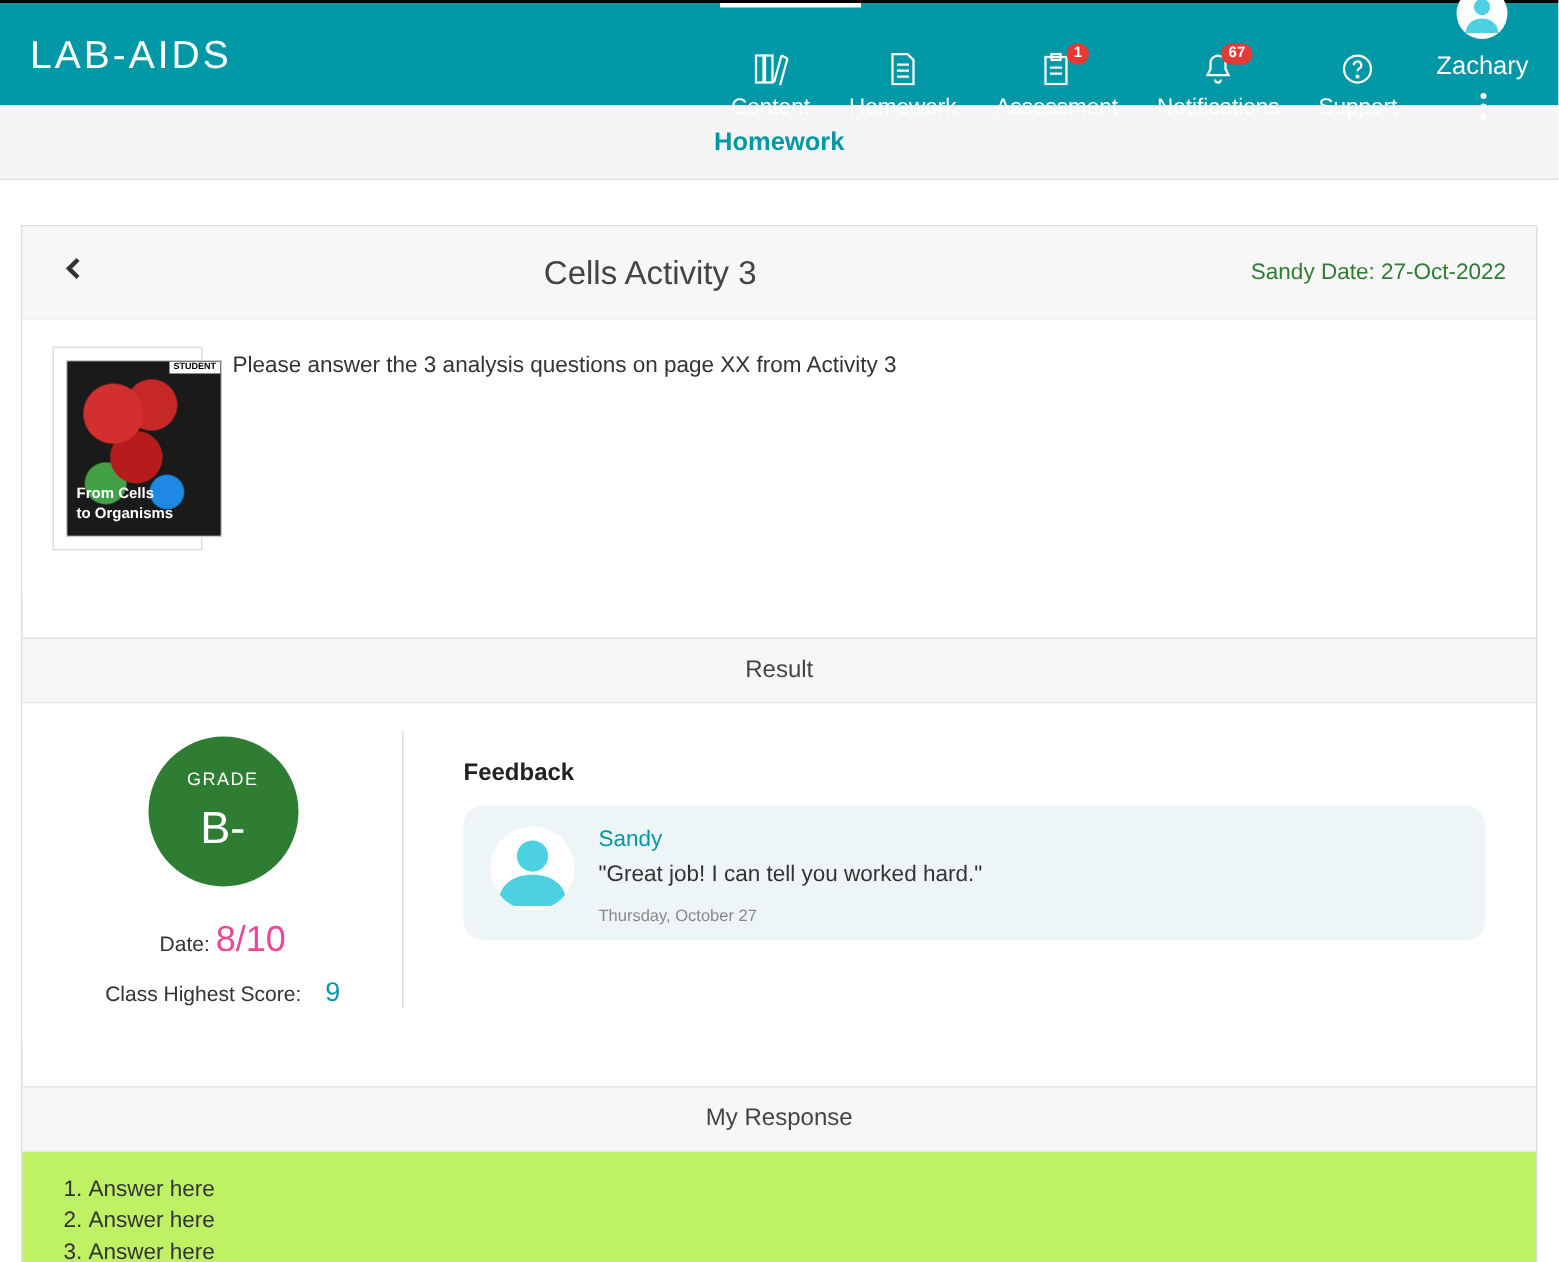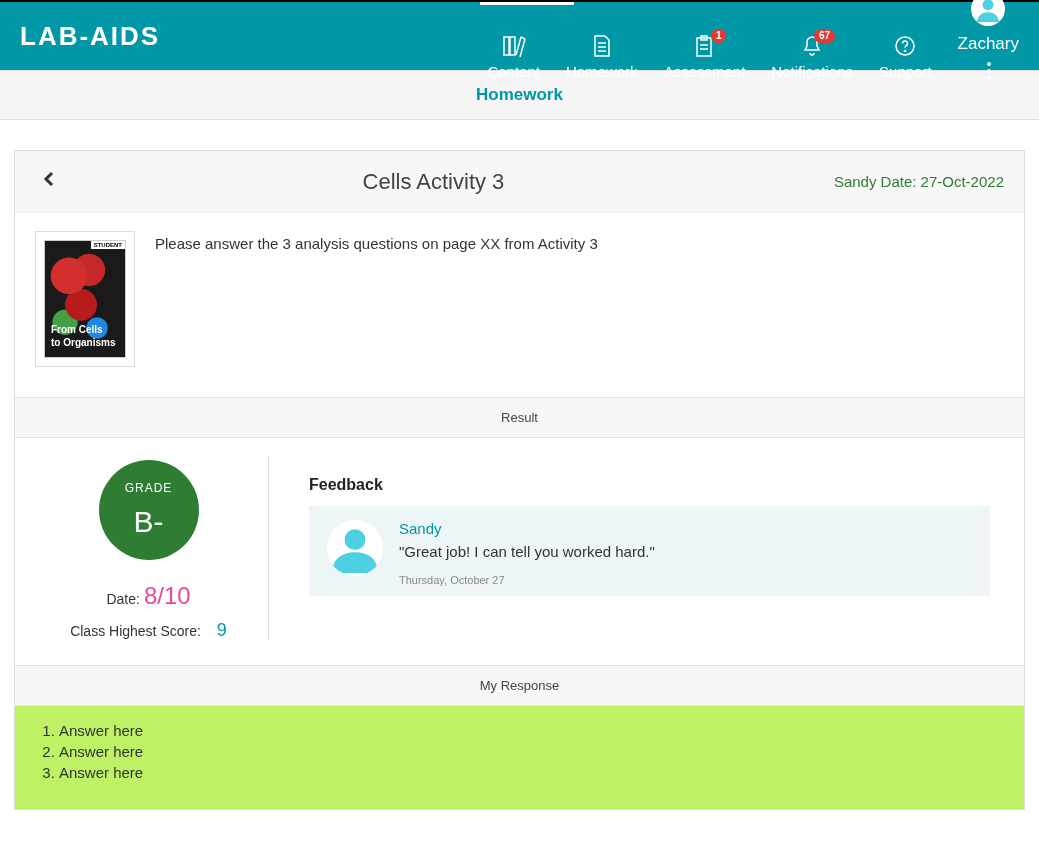--- a/index.html
+++ b/index.html
@@ -22,21 +22,21 @@
   .topbar .tab-indicator {
     position: absolute;
     top: 0;
     left: 480px;
     width: 94px;
     height: 3px;
     background: #fff;
   }
   .logo {
     color: #fff;
-    font-weight: 700;
+    font-weight: 400;
     font-size: 26px;
     letter-spacing: 2px;
     font-family: Arial, sans-serif;
   }
   .nav {
     margin-left: auto;
     display: flex;
     align-items: flex-end;
     gap: 26px;
   }
@@ -140,21 +140,21 @@
     padding: 18px 20px 30px 20px;
     align-items: flex-start;
     background:#fff;
   }
   .book-frame {
     border: 1px solid #ddd;
     padding: 8px;
     width: 100px;
   }
   .book-cover {
-    width: 82px;
+    width: 104px;
     height: 118px;
     position: relative;
     border: 1px solid #ccc;
     overflow: hidden;
     background: #000;
   }
   .book-cover .img {
     position:absolute; inset:0;
     background:
       radial-gradient(circle at 30% 30%, #d32f2f 0 18%, transparent 19%),
@@ -177,22 +177,23 @@
   }
   .inst-text { font-size: 15px; color: #333; padding-top:4px; }
 
   
   .section-bar {
     background: #f7f7f7;
     border-top: 1px solid #e5e5e5;
     border-bottom: 1px solid #e5e5e5;
     text-align: center;
     padding: 12px 0;
-    font-size: 13px;
+    font-size: 16px;
     color: #444;
+    margin-top: 28px;
   }
 
   
   .result-row {
     display: flex;
     padding: 18px 14px 24px 14px;
     background:#fff;
   }
   .grade-col {
     width: 240px;
@@ -217,20 +218,21 @@
   .highline .num { color:#0097a7; font-size:18px; }
 
   .feedback-col { flex:1; padding: 0 20px 0 40px; margin-top: 20px; }
   .fb-heading { font-weight:700; font-size:16px; color:#222; margin-bottom:12px; }
   .fb-box {
     background:#eef5f7;
     padding: 14px 18px 10px 18px;
     display:flex;
     gap:16px;
     align-items:flex-start;
+    border-radius:13px;
   }
   .fb-avatar {
     width:56px; height:56px; border-radius:50%;
     background:#fff;
     display:flex; align-items:center; justify-content:center;
     overflow:hidden;
   }
   .fb-avatar svg { fill:#4dd0e1; }
   .fb-body .fb-name { color:#0097a7; font-size:15px; margin-bottom:6px; }
   .fb-body .fb-msg  { font-size:15px; color:#333; margin-bottom:14px; }

